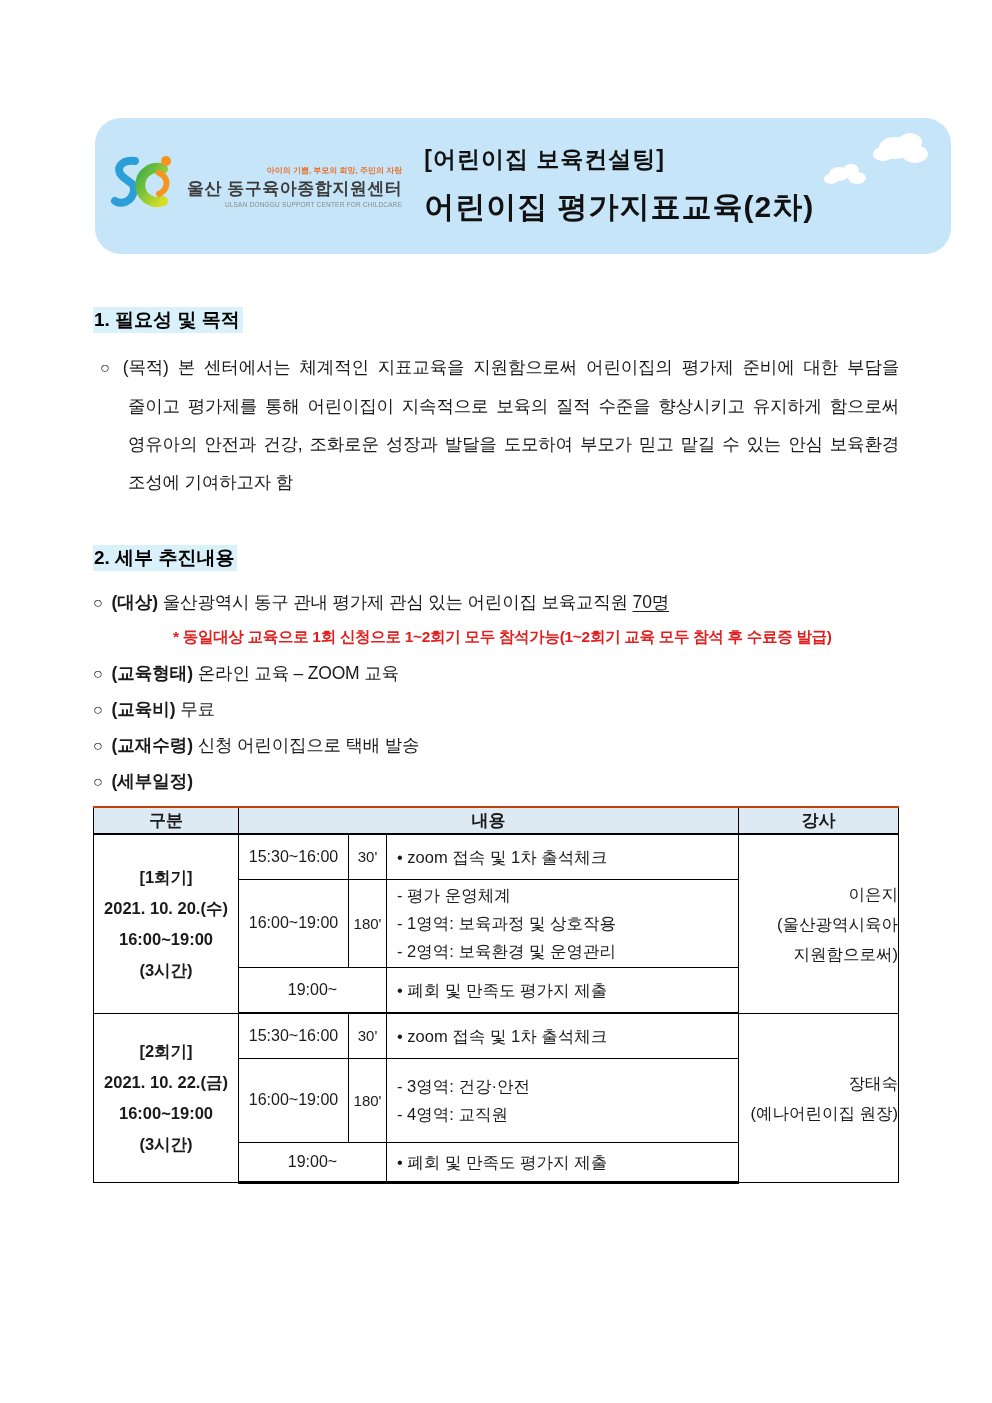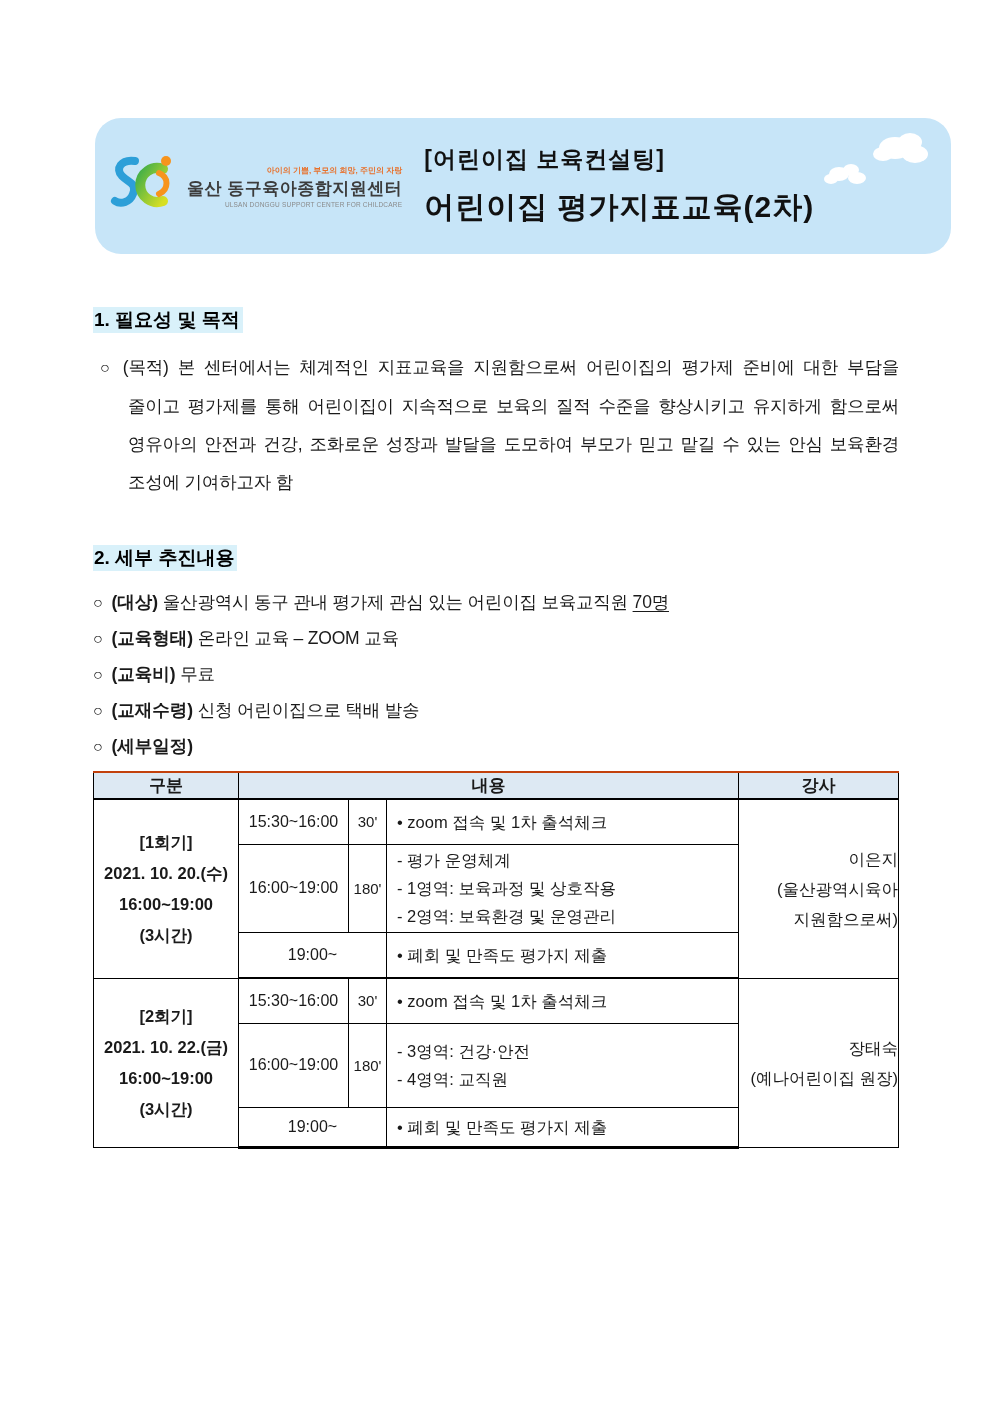--- a/index.html
+++ b/index.html
@@ -113,20 +113,21 @@
     </div>
 
     <div class="sec-heading h2">
       <span class="hl">2. 세부 추진내용</span>
     </div>
 
     <div class="bullets">
       <div class="bullet">
         <span class="marker">○</span><b>(대상)</b><span> 울산광역시 동구 관내 평가제 관심 있는 어린이집 보육교직원 </span><span class="u">70명</span>
       </div>
+      <div class="note">* 동일대상 교육으로 1회 신청으로 1~2회기 모두 참석가능(1~2회기 교육 모두 참석 후 수료증 발급)</div>
       <div class="bullet">
         <span class="marker">○</span><b>(교육형태)</b><span> 온라인 교육 – ZOOM 교육</span>
       </div>
       <div class="bullet">
         <span class="marker">○</span><b>(교육비)</b><span> 무료</span>
       </div>
       <div class="bullet">
         <span class="marker">○</span><b>(교재수령)</b><span> 신청 어린이집으로 택배 발송</span>
       </div>
       <div class="bullet">

